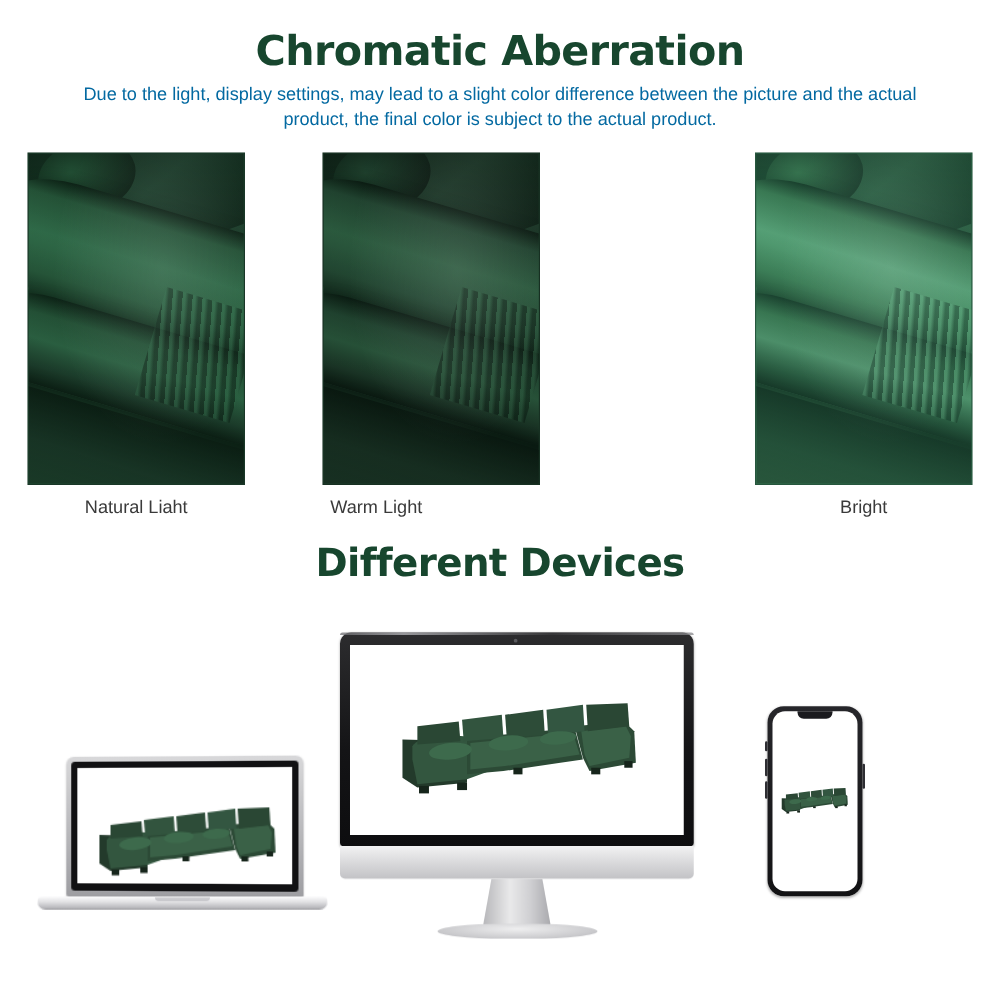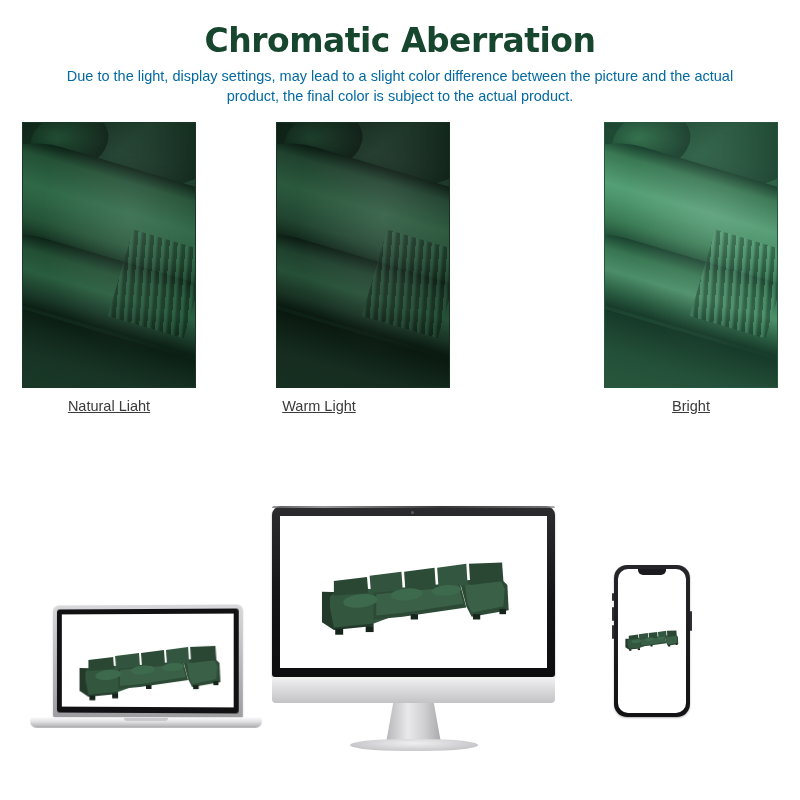--- a/index.html
+++ b/index.html
@@ -43,21 +43,20 @@
     border:1px solid rgba(0,0,0,0.18);
     box-sizing:border-box;
     background:#14301f;
   }
   .panel-label{
     position:absolute;top:276px;left:0;width:174px;
     text-align:center;
     font-size:14.5px;
     color:#3a3a3a;
     font-family:"Liberation Sans", sans-serif;
-    text-decoration:underline;
   }
 
   
   .cu{position:absolute;inset:0;}
   .cu-bg{position:absolute;inset:0;}
   .cu-back{           
     position:absolute;left:-10%;top:-8%;width:125%;height:52%;
     transform:rotate(-20deg);transform-origin:0 0;
   }
   .cu-roll{           
@@ -211,21 +210,21 @@
           <div class="cu-roll" style="background: linear-gradient(rgb(13, 36, 23) 0%, rgb(38, 87, 58) 14%, rgb(47, 106, 72) 42%, rgb(38, 87, 58) 72%, rgb(13, 36, 23) 100%); box-shadow: rgb(13, 36, 23) 0px 6px 14px;"></div>
           <div class="cu-roll2" style="background: linear-gradient(rgb(13, 36, 23) 0%, rgb(38, 87, 58) 22%, rgb(47, 106, 72) 50%, rgb(31, 68, 48) 80%, rgb(13, 36, 23) 100%); box-shadow: rgb(13, 36, 23) 0px 5px 12px;"></div>
           <div class="cu-pleats" style="background: repeating-linear-gradient(78deg, rgb(47, 106, 72) 0px, rgb(47, 106, 72) 2px, rgb(13, 36, 23) 5px, rgb(13, 36, 23) 8px);"></div>
           <div class="cu-base" style="background: linear-gradient(rgb(13, 36, 23) 0%, rgb(31, 68, 48) 45%, rgb(38, 87, 58) 100%);"></div>
           <div class="cu-sheen" style="background: radial-gradient(at 62% 36%, rgba(255, 255, 255, 0.1) 0%, rgba(255, 255, 255, 0) 58%), linear-gradient(200deg, rgba(0, 0, 0, 0.22) 0%, rgba(0, 0, 0, 0) 40%, rgba(0, 0, 0, 0.3) 100%);"></div>
         </div>
       </div>
       <div class="panel-label">Natural Liaht</div>
     </div>
 
-    <div class="panel-wrap" style="left:232px;padding-left:44px;">
+    <div class="panel-wrap" style="left:214px;padding-left:44px;">
       <div class="panel" id="panel-1" style="background: rgb(29, 59, 42);">
         <div class="cu">
           <div class="cu-bg" style="background: linear-gradient(150deg, rgb(11, 29, 19) 0%, rgb(29, 59, 42) 38%, rgb(34, 71, 50) 62%, rgb(11, 29, 19) 100%);"></div>
           <div class="cu-back" style="background: linear-gradient(160deg, rgb(11, 29, 19) 0%, rgb(29, 59, 42) 55%, rgb(11, 29, 19) 100%);"></div>
           <div class="cu-tuck" style="background: radial-gradient(at 35% 40%, rgb(34, 71, 50) 0%, rgb(11, 29, 19) 75%);"></div>
           <div class="cu-seam" style="background: linear-gradient(rgb(11, 29, 19), rgb(43, 90, 62), rgb(11, 29, 19));"></div>
           <div class="cu-roll" style="background: linear-gradient(rgb(11, 29, 19) 0%, rgb(34, 71, 50) 14%, rgb(43, 90, 62) 42%, rgb(34, 71, 50) 72%, rgb(11, 29, 19) 100%); box-shadow: rgb(11, 29, 19) 0px 6px 14px;"></div>
           <div class="cu-roll2" style="background: linear-gradient(rgb(11, 29, 19) 0%, rgb(34, 71, 50) 22%, rgb(43, 90, 62) 50%, rgb(29, 59, 42) 80%, rgb(11, 29, 19) 100%); box-shadow: rgb(11, 29, 19) 0px 5px 12px;"></div>
           <div class="cu-pleats" style="background: repeating-linear-gradient(78deg, rgb(43, 90, 62) 0px, rgb(43, 90, 62) 2px, rgb(11, 29, 19) 5px, rgb(11, 29, 19) 8px);"></div>
           <div class="cu-base" style="background: linear-gradient(rgb(11, 29, 19) 0%, rgb(29, 59, 42) 45%, rgb(34, 71, 50) 100%);"></div>
@@ -247,20 +246,21 @@
           <div class="cu-roll2" style="background: linear-gradient(rgb(27, 69, 49) 0%, rgb(61, 129, 89) 22%, rgb(86, 161, 119) 50%, rgb(47, 106, 75) 80%, rgb(27, 69, 49) 100%); box-shadow: rgb(27, 69, 49) 0px 5px 12px;"></div>
           <div class="cu-pleats" style="background: repeating-linear-gradient(78deg, rgb(86, 161, 119) 0px, rgb(86, 161, 119) 2px, rgb(27, 69, 49) 5px, rgb(27, 69, 49) 8px);"></div>
           <div class="cu-base" style="background: linear-gradient(rgb(27, 69, 49) 0%, rgb(47, 106, 75) 45%, rgb(61, 129, 89) 100%);"></div>
           <div class="cu-sheen" style="background: radial-gradient(at 62% 36%, rgba(255, 255, 255, 0.1) 0%, rgba(255, 255, 255, 0) 58%), linear-gradient(200deg, rgba(0, 0, 0, 0.22) 0%, rgba(0, 0, 0, 0) 40%, rgba(0, 0, 0, 0.3) 100%);"></div>
         </div>
       </div>
       <div class="panel-label">Bright</div>
     </div>
   </div>
 
+  <div class="title" id="title-devices">Different Devices</div>
 
   <div class="devices">
 
     <div id="laptop">
       <div class="lap-lid">
         <div class="lap-frame">
           <div class="lap-cam"></div>
           <div class="lap-screen">
             <div class="sofa-holder" style="left:9px;top:18px;">
               <svg class="sofa" width="160" height="74" viewBox="0 0 320 148">

